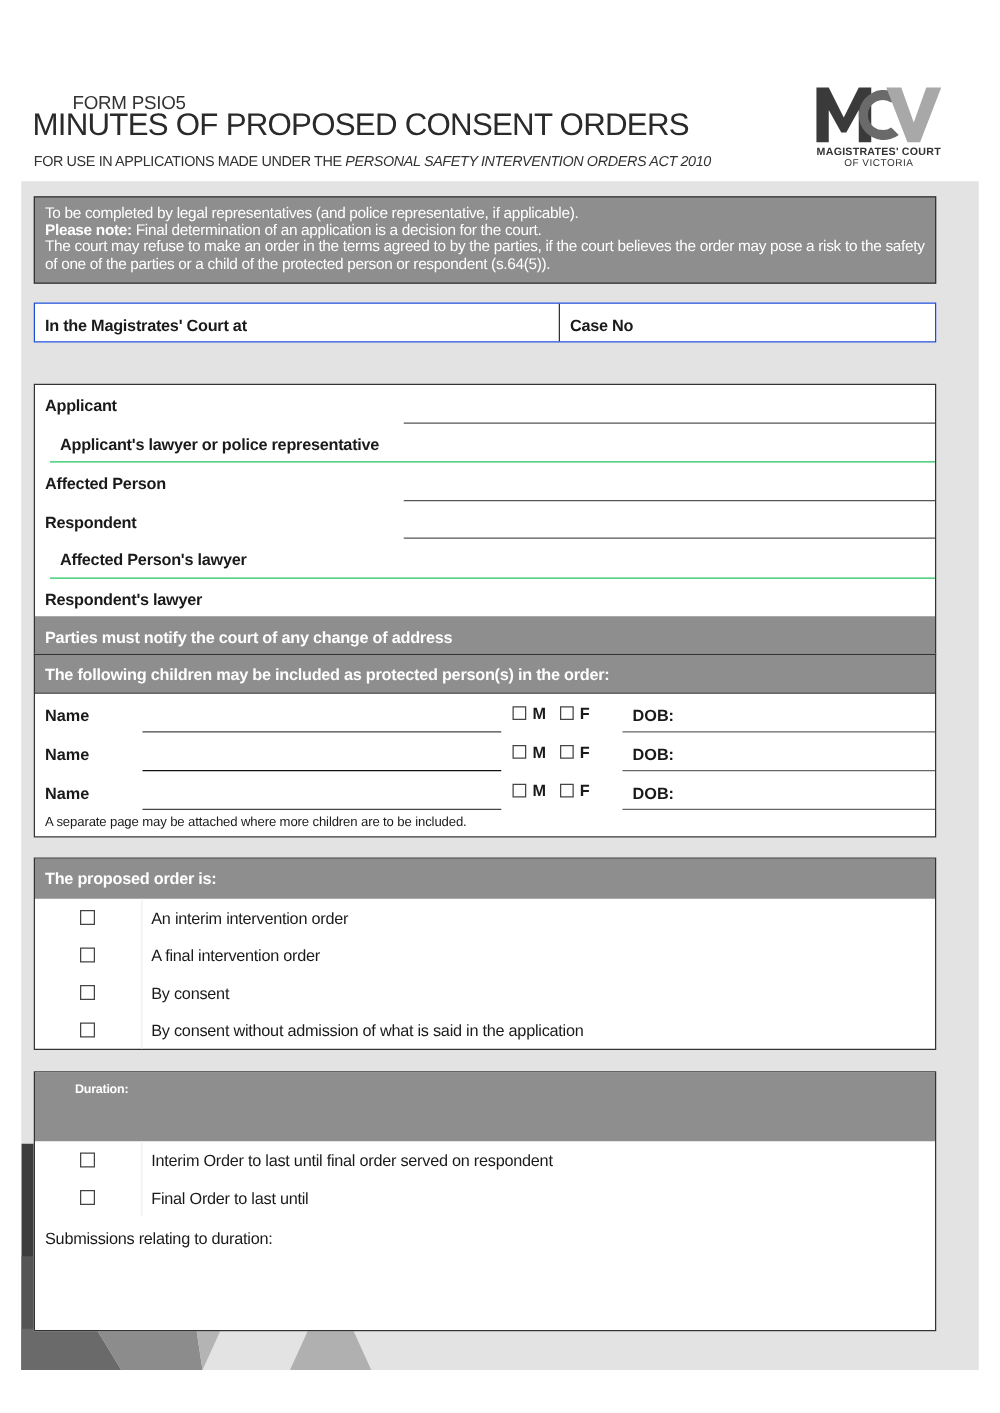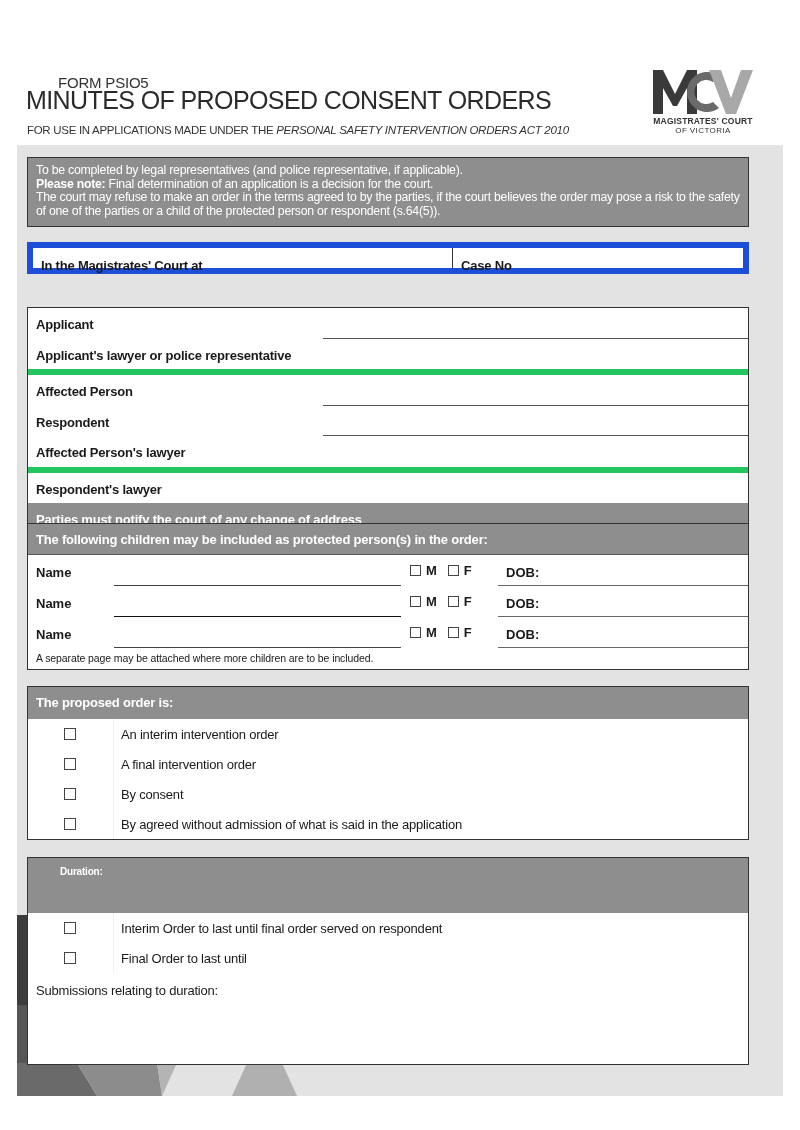--- a/index.html
+++ b/index.html
@@ -17,29 +17,29 @@
 
   .panel { position: absolute; left: 17px; top: 145px; width: 766px; height: 951px; background: #e3e3e3; overflow: hidden; }
   .deco { position: absolute; left: 0; top: 0; width: 766px; height: 951px; }
 
   .card { position: absolute; left: 10px; width: 722px; background: #fff; border: 1px solid #333; box-sizing: border-box; }
   .hdr { background: #8e8e8e; color: #fff; font-size: 12.5px; line-height: 14px; padding: 6px 8px; box-sizing: border-box; letter-spacing: -0.2px; }
   .hdr b { font-weight: bold; }
 
   .note { position: absolute; left: 10px; top: 12px; width: 722px; height: 70px; border: 1px solid #333; box-sizing: border-box; background: #8e8e8e; color: #fff; font-size: 12.3px; line-height: 13.5px; padding: 6px 8px; letter-spacing: -0.25px; }
 
-  .court-row { position: absolute; left: 10px; top: 97px; width: 722px; height: 32px; border: 6px solid #1d4ed8; box-sizing: border-box; background: #fff; display: flex; }
+  .court-row { position: absolute; left: 10px; top: 97px; width: 722px; height: 32px; border: 1px solid #1d4ed8; box-sizing: border-box; background: #fff; display: flex; }
   .court-row .c1 { width: 420px; border-right: 1px solid #333; font-weight: bold; font-size: 13px; padding: 10px 8px 0; box-sizing: border-box; letter-spacing: -0.2px; }
   .court-row .c2 { flex: 1; font-weight: bold; font-size: 13px; padding: 10px 8px 0; box-sizing: border-box; letter-spacing: -0.2px; }
 
   .parties { top: 162px; height: 217px; }
   .prow { position: relative; height: 30.5px; display: flex; }
   .prow .lbl { width: 295px; font-weight: bold; font-size: 13px; padding: 9px 8px 0; box-sizing: border-box; letter-spacing: -0.2px; white-space: nowrap; }
   .prow .fld { flex: 1; border-bottom: 1px solid #555; }
-  .prow.sep { border-bottom: 6px solid #22c55e; }
+  .prow.sep { border-bottom: 1px solid #22c55e; margin-left: 12px; }
   .prow.sep .fld { border-bottom: none; }
   .parties .foot { background: #8e8e8e; color: #fff; font-weight: bold; font-size: 13px; height: 31px; padding: 9px 8px 0; box-sizing: border-box; letter-spacing: -0.2px; }
 
   .children { top: 378px; height: 147px; }
   .children .hdr { height: 31px; font-weight: bold; font-size: 13px; padding-top: 9px; border-bottom: 1px solid #555; }
   .crow { display: flex; height: 31px; align-items: stretch; }
   .crow .nm { width: 86px; font-weight: bold; font-size: 13px; padding: 10px 8px 0; box-sizing: border-box; }
   .crow .nf { width: 287px; border-bottom: 1px solid #444; }
   .crow .sx { width: 97px; display: flex; align-items: center; padding-left: 9px; box-sizing: border-box; font-weight: bold; font-size: 13px; gap: 5px; }
   .crow .dob { flex: 1; font-weight: bold; font-size: 13px; padding: 10px 8px 0; box-sizing: border-box; border-bottom: 1px solid #666; }
@@ -178,21 +178,21 @@
     <div class="orow">
       <div class="ck">
           <span class="cb"></span>
         </div>
       <div class="tx">By consent</div>
     </div>
     <div class="orow">
       <div class="ck">
           <span class="cb"></span>
         </div>
-      <div class="tx">By agreed without admission of what is said in the application</div>
+      <div class="tx">By consent without admission of what is said in the application</div>
     </div>
   </div>
 
   <div class="card duration">
     <div class="hdr">
       <b>Duration:</b>
     </div>
     <div class="orow">
       <div class="ck">
           <span class="cb"></span>

